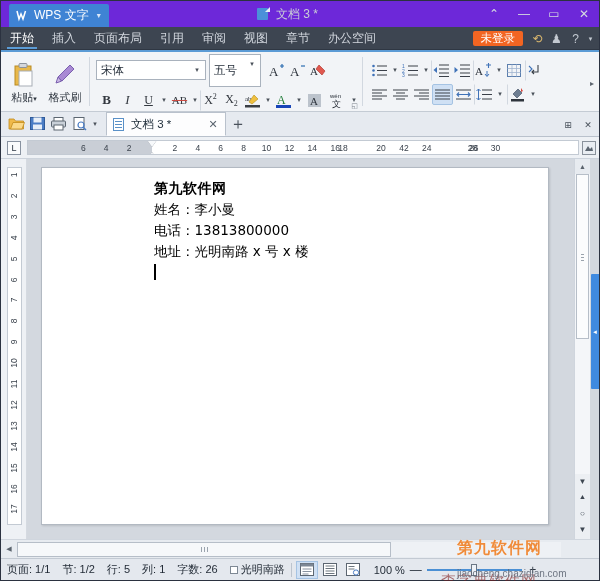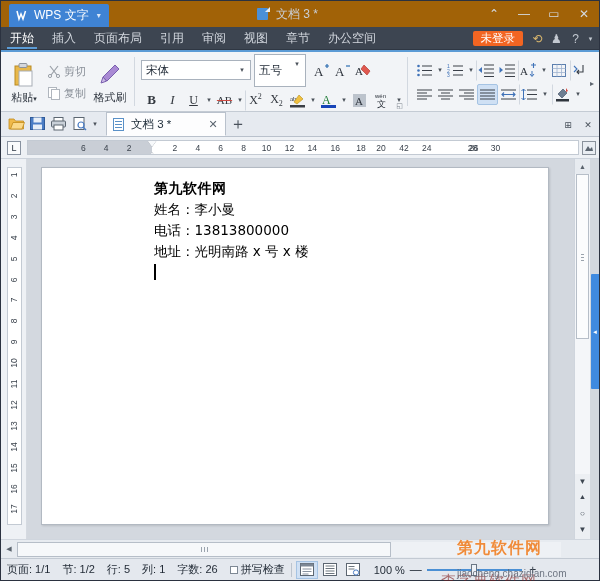--- a/index.html
+++ b/index.html
@@ -13,21 +13,21 @@
     width: 600px; height: 581px;
     position: relative;
     display: flex; flex-direction: column;
     border: 1px solid #2b3240;
     background: #eef1f5;
   }
 
   
   .titlebar {
     height: 26px;
-    background: #a16207;
+    background: #6d28d9;
     display: flex; align-items: stretch;
     position: relative;
     flex: 0 0 26px;
   }
   .wps-tab {
     margin: 3px 0 0 8px;
     height: 23px;
     background: #3f83d4;
     display: flex; align-items: center;
     padding: 0 8px 0 6px;
@@ -575,41 +575,20 @@
           <svg width="26" height="26" viewBox="0 0 26 26">
             <rect x="4" y="4" width="16" height="19" fill="#e8b84b" stroke="#b98a20"></rect>
             <rect x="8" y="1.5" width="8" height="4" rx="1" fill="#d5d8dd" stroke="#8d939c"></rect>
             <rect x="8" y="9" width="13" height="15" fill="#ffffff" stroke="#a7adb6"></rect>
           </svg>
         </span>
         <span class="lbl">
           <span>粘贴</span><span style="font-size:7px">▾</span>
         </span>
       </div>
-      <div class="rcol">
-        <div class="sm-item">
-          <span>
-            <svg width="14" height="14" viewBox="0 0 14 14">
-                <path d="M3 2 L10 11 M11 2 L4 11" stroke="#9aa0a8" stroke-width="1.2" fill="none"></path>
-                <circle cx="3" cy="12" r="1.6" fill="none" stroke="#9aa0a8"></circle>
-                <circle cx="11" cy="12" r="1.6" fill="none" stroke="#9aa0a8"></circle>
-              </svg>
-          </span>
-          <span>剪切</span>
-        </div>
-        <div class="sm-item">
-          <span>
-            <svg width="14" height="14" viewBox="0 0 14 14">
-                <rect x="1.5" y="1.5" width="8" height="10" fill="#fff" stroke="#b0b6be"></rect>
-                <rect x="4.5" y="3.5" width="8" height="10" fill="#fff" stroke="#b0b6be"></rect>
-              </svg>
-          </span>
-          <span>复制</span>
-        </div>
-      </div>
       <div class="big-btn" style="width:42px">
         <span class="glyph">
           <svg width="26" height="26" viewBox="0 0 26 26">
             <path d="M18 3 L22 7 L10 19 L6 15 Z" fill="#a98ad4" stroke="#7a5fae"></path>
             <path d="M6 15 L4 21 L9.5 19.2 Z" fill="#cbb9e6" stroke="#7a5fae"></path>
           </svg>
         </span>
         <span class="lbl">格式刷</span>
       </div>
     </div>
@@ -862,21 +841,21 @@
         <span class="num" style="left: 78.2px;">4</span>
         <span class="num" style="left: 101.1px;">2</span>
         <span class="num" style="left: 146.9px;">2</span>
         <span class="num" style="left: 169.8px;">4</span>
         <span class="num" style="left: 192.7px;">6</span>
         <span class="num" style="left: 215.6px;">8</span>
         <span class="num" style="left: 238.5px;">10</span>
         <span class="num" style="left: 261.4px;">12</span>
         <span class="num" style="left: 284.3px;">14</span>
         <span class="num" style="left: 307.2px;">16</span>
-        <span class="num" style="left: 333px;">18</span>
+        <span class="num" style="left: 315px;">18</span>
         <span class="num" style="left: 353px;">20</span>
         <span class="num" style="left: 375.9px;">42</span>
         <span class="num" style="left: 398.8px;">24</span>
         <span class="num" style="left: 421.7px; margin-left: 24px;">26</span>
         <span class="num" style="left: 444.6px;">28</span>
         <span class="num" style="left: 467.5px;">30</span>
       </div>
     <div class="ruler-right-btn">
       <svg width="14" height="14" viewBox="0 0 14 14">
           <rect x="0.5" y="0.5" width="13" height="13" fill="#e9edf2" stroke="#8a929c"></rect>
@@ -946,21 +925,21 @@
   </div>
 
   <div class="statusbar">
     <div class="st-item">页面: 1/1</div>
     <div class="st-item">节: 1/2</div>
     <div class="st-item">行: 5</div>
     <div class="st-item">列: 1</div>
     <div class="st-item">字数: 26</div>
     <div class="st-item">
       <span class="chk"></span>
-      <span>拼写检查</span>
+      <span>光明南路</span>
     </div>
     <div class="st-sep"></div>
 
     <div class="view-btns">
       <div class="vb on">
         <svg width="14" height="13" viewBox="0 0 14 13">
             <rect x="0.5" y="0.5" width="13" height="12" fill="#fff" stroke="#5c6671"></rect>
             <rect x="0.5" y="0.5" width="13" height="3" fill="#7c8795"></rect>
             <path d="M2.5 6h9 M2.5 8.5h9 M2.5 11h6" stroke="#7c8795" stroke-width="0.9"></path>
           </svg>

